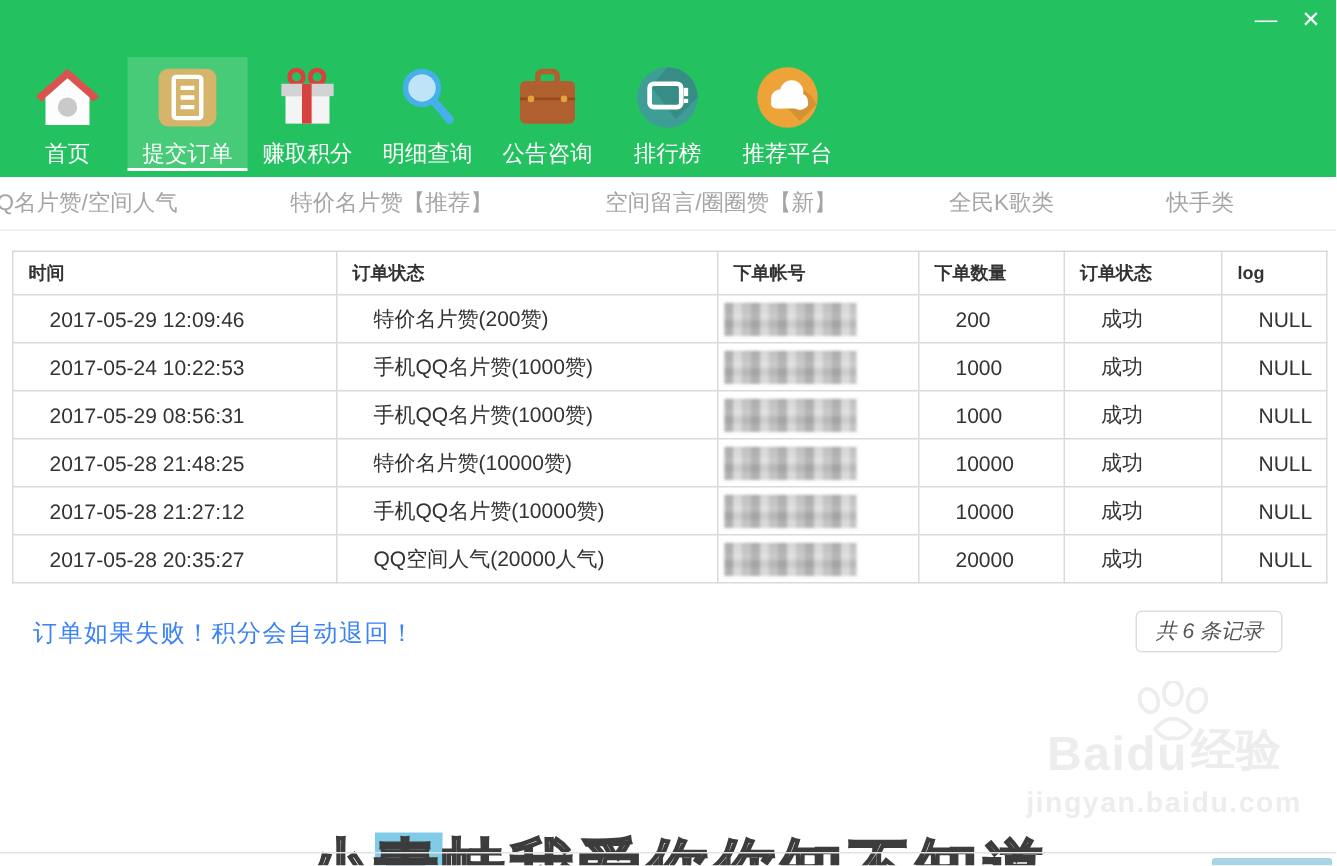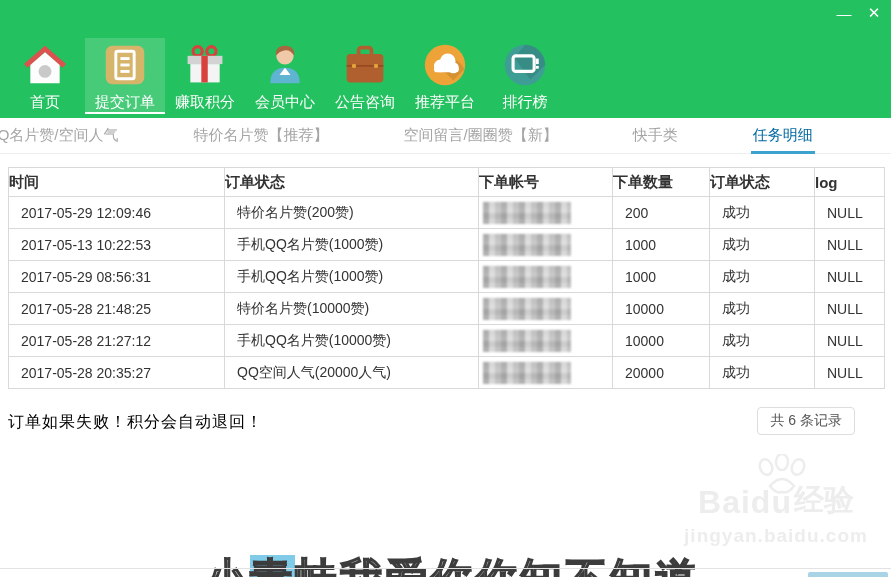--- a/index.html
+++ b/index.html
@@ -27,33 +27,33 @@
              display:flex; align-items:center; gap:27px; border-bottom:1px solid #eee; }
   .tab { color:#a5a5a5; font-size:15px; white-space:nowrap; height:33px; display:flex; align-items:center;
          position:relative; cursor:pointer;margin-left:48px; }
   .tab.first { margin-left:-14px; }
   .tab.active { color:#0369a1; }
   .tab.active::after { content:""; position:absolute; left:-2px; right:-2px; bottom:-2px; height:3px; background:#3ba3cd; }
 
   
   .data-table { position:absolute; left:8px; top:167px; width:876px; border-collapse:collapse; table-layout:fixed; }
   .data-table th, .data-table td { border:1px solid #d9d9d9; text-align:left; overflow:hidden; white-space:nowrap; }
-  .data-table th { height:29px; font-size:15px; font-weight:bold; color:#333; padding-left:0; background:#fff; }
-  .data-table td { height:32px; font-size:14px; color:#333; padding-left:12px; background:#fff; }
+  .data-table th { height:29px; font-size:12px; font-weight:bold; color:#333; padding-left:10px; background:#fff; }
+  .data-table td { height:32px; font-size:14px; color:#333; padding-left:24px; background:#fff; }
   .acct-cell { padding-left:4px !important; }
   .mosaic { width:88px; height:22px;
     background:
       repeating-linear-gradient(90deg, rgba(140,140,140,.55) 0 6px, rgba(215,215,215,.55) 6px 12px, rgba(175,175,175,.55) 12px 18px),
       repeating-linear-gradient(0deg, #dcdcdc 0 5px, #c2c2c2 5px 11px, #e8e8e8 11px 16px);
     filter:blur(1.2px); }
 
   
-  .notice { position:absolute; left:8px; top:412px; font-size:16px; color:#000000; letter-spacing:1px; }
+  .notice { position:absolute; left:22px; top:412px; font-size:16px; color:#3b82f6; letter-spacing:1px; }
   .record-badge { position:absolute; right:36px; top:407px; border:1px solid #ddd; border-radius:4px;
-                  padding:4px 12px; font-size:14px; color:#555; background:#fff; }
+                  padding:4px 12px; font-size:14px; color:#555; background:#fff;font-style:italic; }
 
   
   .watermark { position:absolute; left:668px; top:480px; width:216px; text-align:center; color:#ededed;
                user-select:none; }
   .wm-row { display:flex; align-items:flex-end; justify-content:center; gap:2px; position:relative; }
   .wm-logo { font-size:32px; font-weight:bold; letter-spacing:1px; }
   .wm-cn { font-size:30px; font-weight:bold; }
   .wm-paw { position:absolute; left:84px; top:-26px; }
   .wm-url { font-size:19px; font-weight:bold; margin-top:4px; letter-spacing:1px; }
 
@@ -108,80 +108,79 @@
             <circle cx="16" cy="9" r="5" fill="none" stroke="#d8413d" stroke-width="3.4"></circle>
             <circle cx="31" cy="9" r="5" fill="none" stroke="#d8413d" stroke-width="3.4"></circle>
             <rect x="5" y="14" width="38" height="9" fill="#d3d3d3"></rect>
             <rect x="8" y="23" width="32" height="20" fill="#f4f4f4"></rect>
             <rect x="20" y="14" width="7" height="29" fill="#d8413d"></rect>
           </svg>
         </span>
         <span class="nav-label">赚取积分</span>
       </div>
 
-
-      <div class="nav-item">
-        <span class="nav-icon">
-          <svg width="44" height="44" viewBox="0 0 48 48">
-            <path d="M8 44 Q8 27 24 27 Q40 27 40 44 Z" fill="#5fb4d2"></path>
-            <polygon points="24,27 18,35 30,35" fill="#fff"></polygon>
-            <circle cx="24" cy="14" r="9.5" fill="#efc9a8"></circle>
-            <path d="M14 14 Q13 3 24 3 Q35 3 34 14 Q30 7 24 8 Q18 9 14 14 Z" fill="#a5683f"></path>
-          </svg>
-        </span>
-        <span class="nav-label">会员中心</span>
-      </div>
+      <div class="nav-item">
+        <span class="nav-icon">
+          <svg width="44" height="44" viewBox="0 0 48 48">
+            <circle cx="20" cy="17" r="12" fill="#bfe3f7" stroke="#45b0ea" stroke-width="4"></circle>
+            <line x1="29" y1="27" x2="40" y2="40" stroke="#45b0ea" stroke-width="6" stroke-linecap="round"></line>
+          </svg>
+        </span>
+        <span class="nav-label">明细查询</span>
+      </div>
+
 
       <div class="nav-item">
         <span class="nav-icon">
           <svg width="44" height="44" viewBox="0 0 48 48">
             <rect x="17" y="5" width="14" height="10" rx="3" fill="none" stroke="#b05f2e" stroke-width="4"></rect>
             <rect x="4" y="12" width="40" height="31" rx="4" fill="#b05f2e"></rect>
             <line x1="4" y1="25" x2="44" y2="25" stroke="#97491f" stroke-width="2"></line>
             <circle cx="12" cy="25" r="2.4" fill="#e2a33c"></circle>
             <circle cx="36" cy="25" r="2.4" fill="#e2a33c"></circle>
           </svg>
         </span>
         <span class="nav-label">公告咨询</span>
+      </div>
+
+      <div class="nav-item">
+        <span class="nav-icon">
+          <svg width="44" height="44" viewBox="0 0 48 48">
+            <circle cx="24" cy="24" r="22" fill="#3e9e96"></circle>
+            <path d="M24 2 A22 22 0 0 1 46 24 L30 40 L12 16 Z" fill="rgba(0,0,0,0.10)"></path>
+            <rect x="11" y="14" width="23" height="17" rx="3" fill="none" stroke="#fff" stroke-width="3.4"></rect>
+            <rect x="36" y="17" width="3" height="6" fill="#fff"></rect>
+            <rect x="36" y="25" width="3" height="3" fill="#fff"></rect>
+          </svg>
+        </span>
+        <span class="nav-label">排行榜</span>
       </div>
 
       <div class="nav-item">
         <span class="nav-icon">
           <svg width="44" height="44" viewBox="0 0 48 48">
             <circle cx="24" cy="24" r="22" fill="#eda338"></circle>
             <path d="M33 17 A22 22 0 0 1 45 29 L33 41 L18 26 Z" fill="rgba(0,0,0,0.10)"></path>
             <circle cx="19" cy="25" r="7" fill="#fff"></circle>
             <circle cx="27" cy="20" r="8.5" fill="#fff"></circle>
             <circle cx="33" cy="27" r="6" fill="#fff"></circle>
             <rect x="12" y="25" width="27" height="7" rx="3.5" fill="#fff"></rect>
           </svg>
         </span>
         <span class="nav-label">推荐平台</span>
       </div>
 
-      <div class="nav-item">
-        <span class="nav-icon">
-          <svg width="44" height="44" viewBox="0 0 48 48">
-            <circle cx="24" cy="24" r="22" fill="#3e9e96"></circle>
-            <path d="M24 2 A22 22 0 0 1 46 24 L30 40 L12 16 Z" fill="rgba(0,0,0,0.10)"></path>
-            <rect x="11" y="14" width="23" height="17" rx="3" fill="none" stroke="#fff" stroke-width="3.4"></rect>
-            <rect x="36" y="17" width="3" height="6" fill="#fff"></rect>
-            <rect x="36" y="25" width="3" height="3" fill="#fff"></rect>
-          </svg>
-        </span>
-        <span class="nav-label">排行榜</span>
-      </div>
-
     </div>
   </div>
 
   <div class="tab-bar">
     <span class="tab first">QQ名片赞/空间人气</span>
     <span class="tab">特价名片赞【推荐】</span>
     <span class="tab">空间留言/圈圈赞【新】</span>
+    <span class="tab">全民K歌类</span>
     <span class="tab">快手类</span>
     <span class="tab active">任务明细</span>
   </div>
 
   <table class="data-table">
     <colgroup>
       <col style="width:216px">
         <col style="width:254px">
         <col style="width:134px">
       <col style="width:97px">
@@ -203,21 +202,21 @@
         <td>2017-05-29 12:09:46</td>
         <td>特价名片赞(200赞)</td>
         <td class="acct-cell">
             <div class="mosaic"></div>
           </td>
         <td>200</td>
         <td>成功</td>
         <td>NULL</td>
       </tr>
       <tr>
-        <td>2017-05-13 10:22:53</td>
+        <td>2017-05-24 10:22:53</td>
         <td>手机QQ名片赞(1000赞)</td>
         <td class="acct-cell">
             <div class="mosaic"></div>
           </td>
         <td>1000</td>
         <td>成功</td>
         <td>NULL</td>
       </tr>
       <tr>
         <td>2017-05-29 08:56:31</td>

